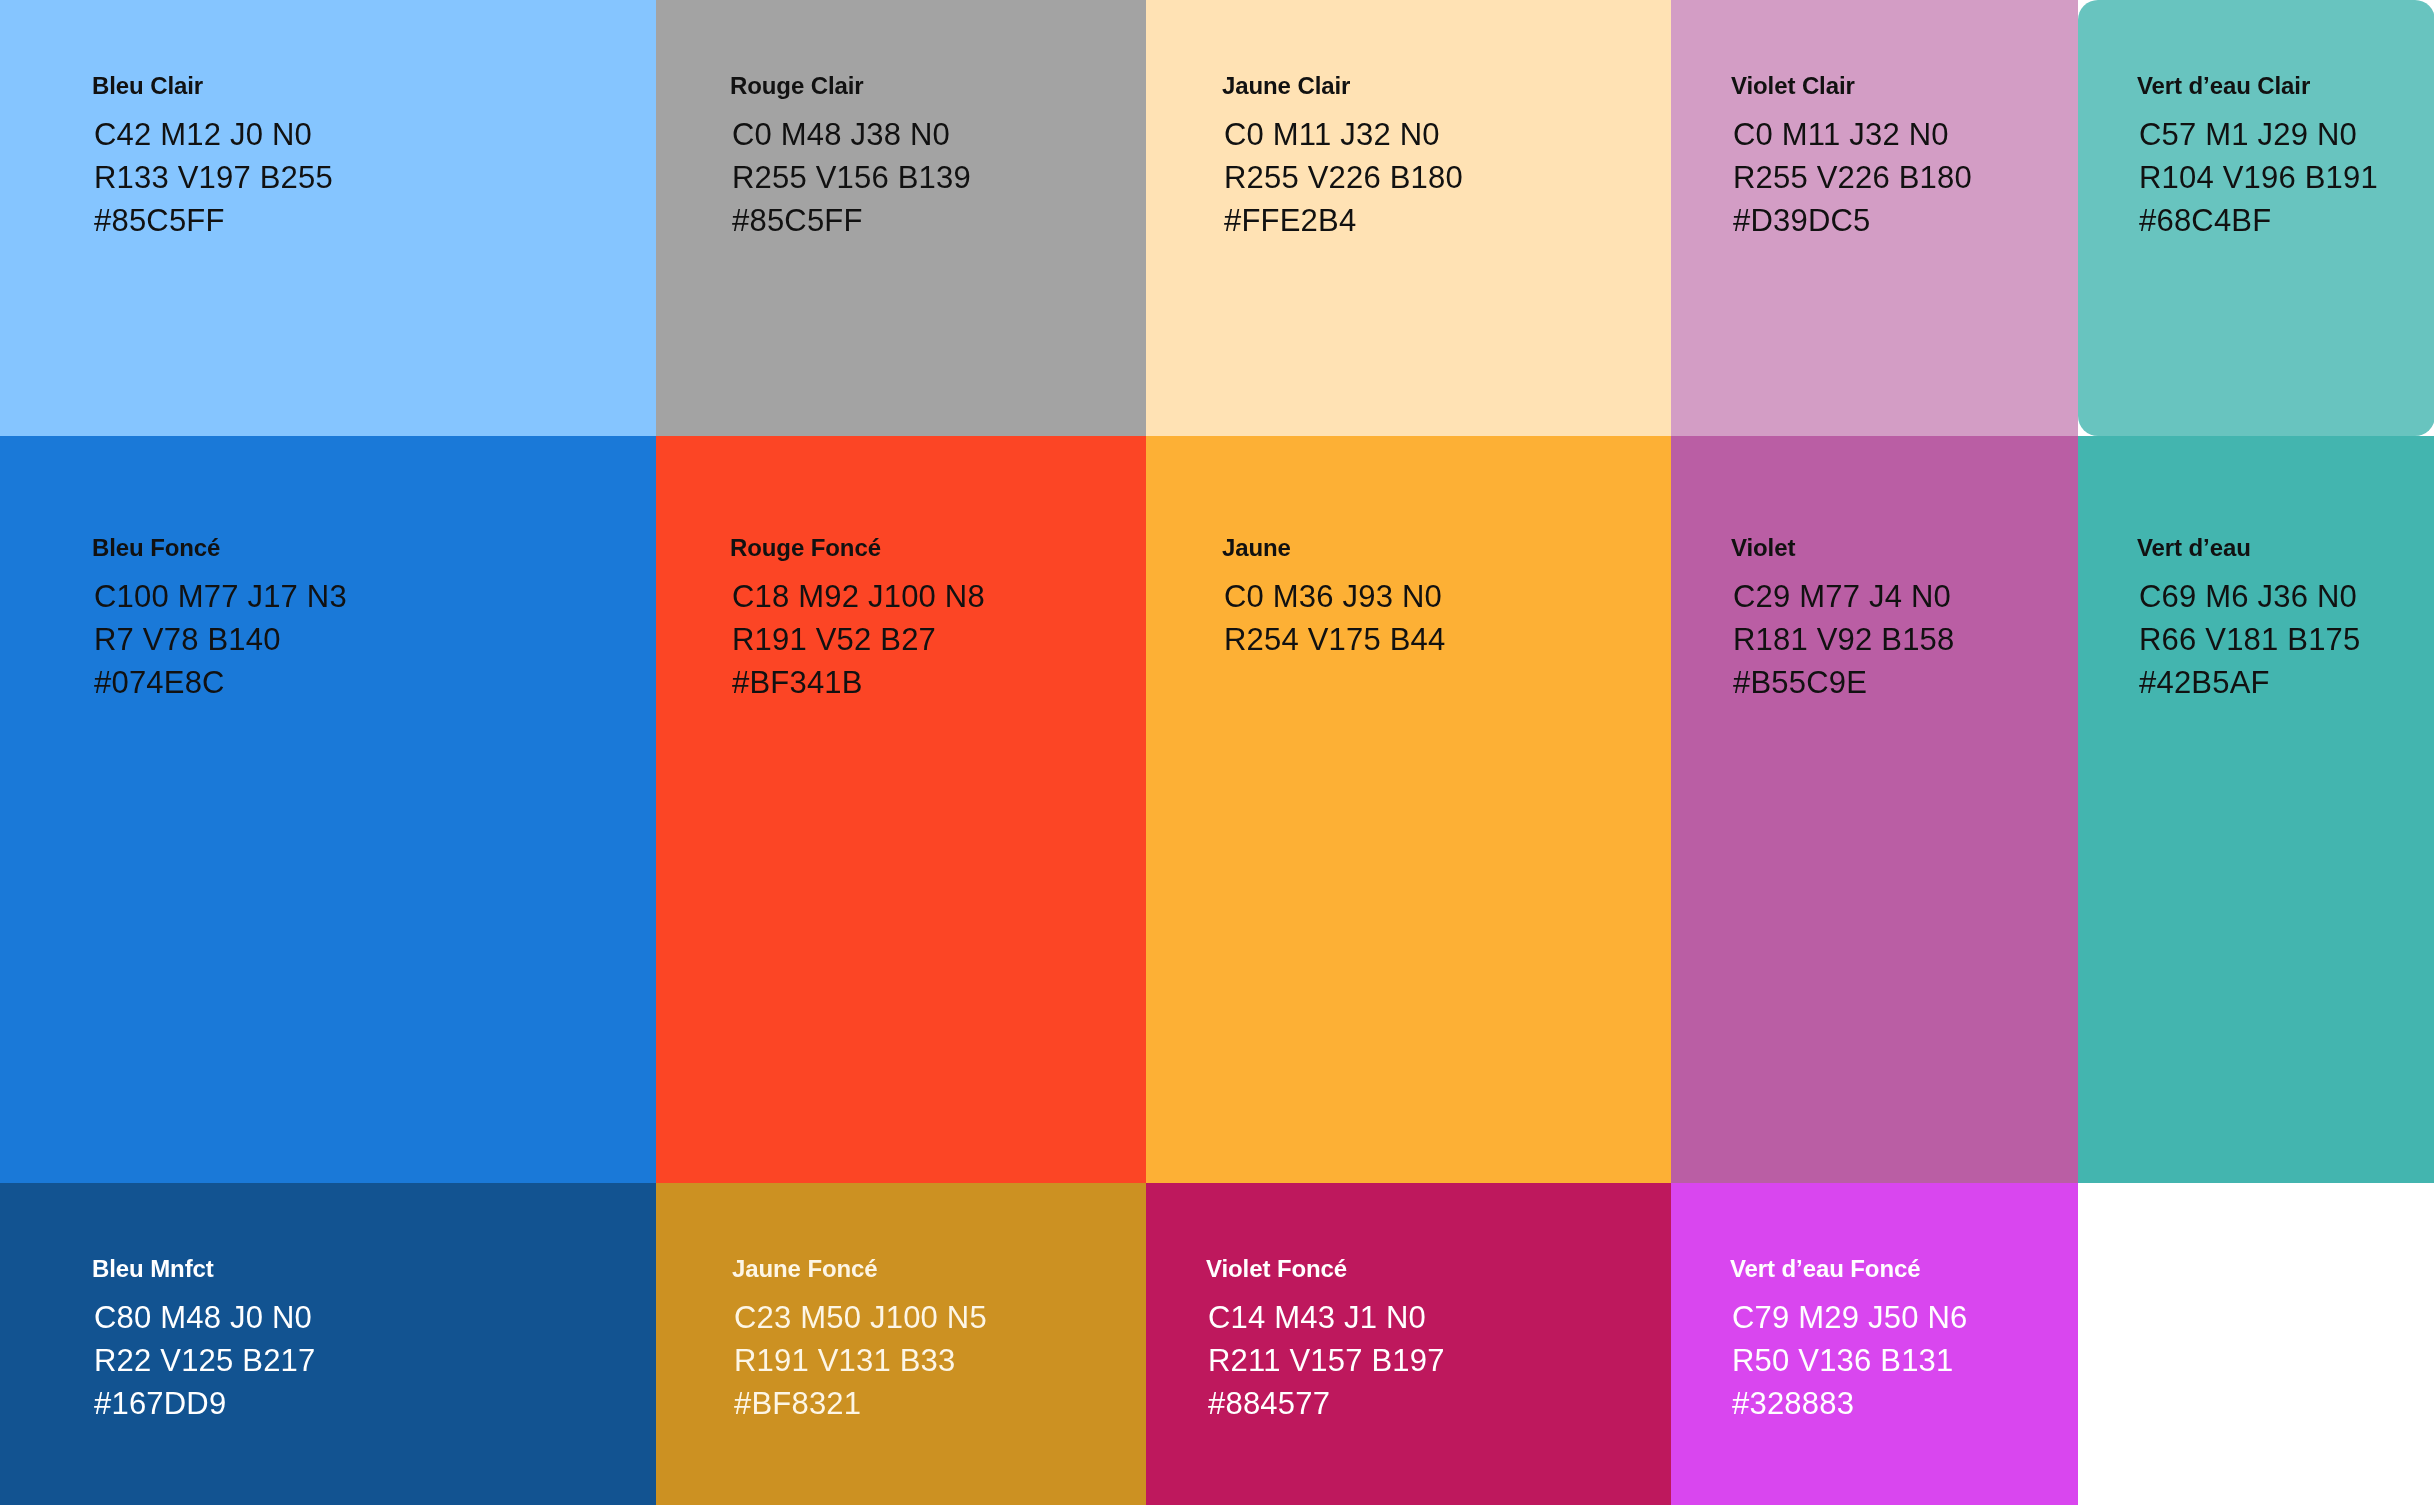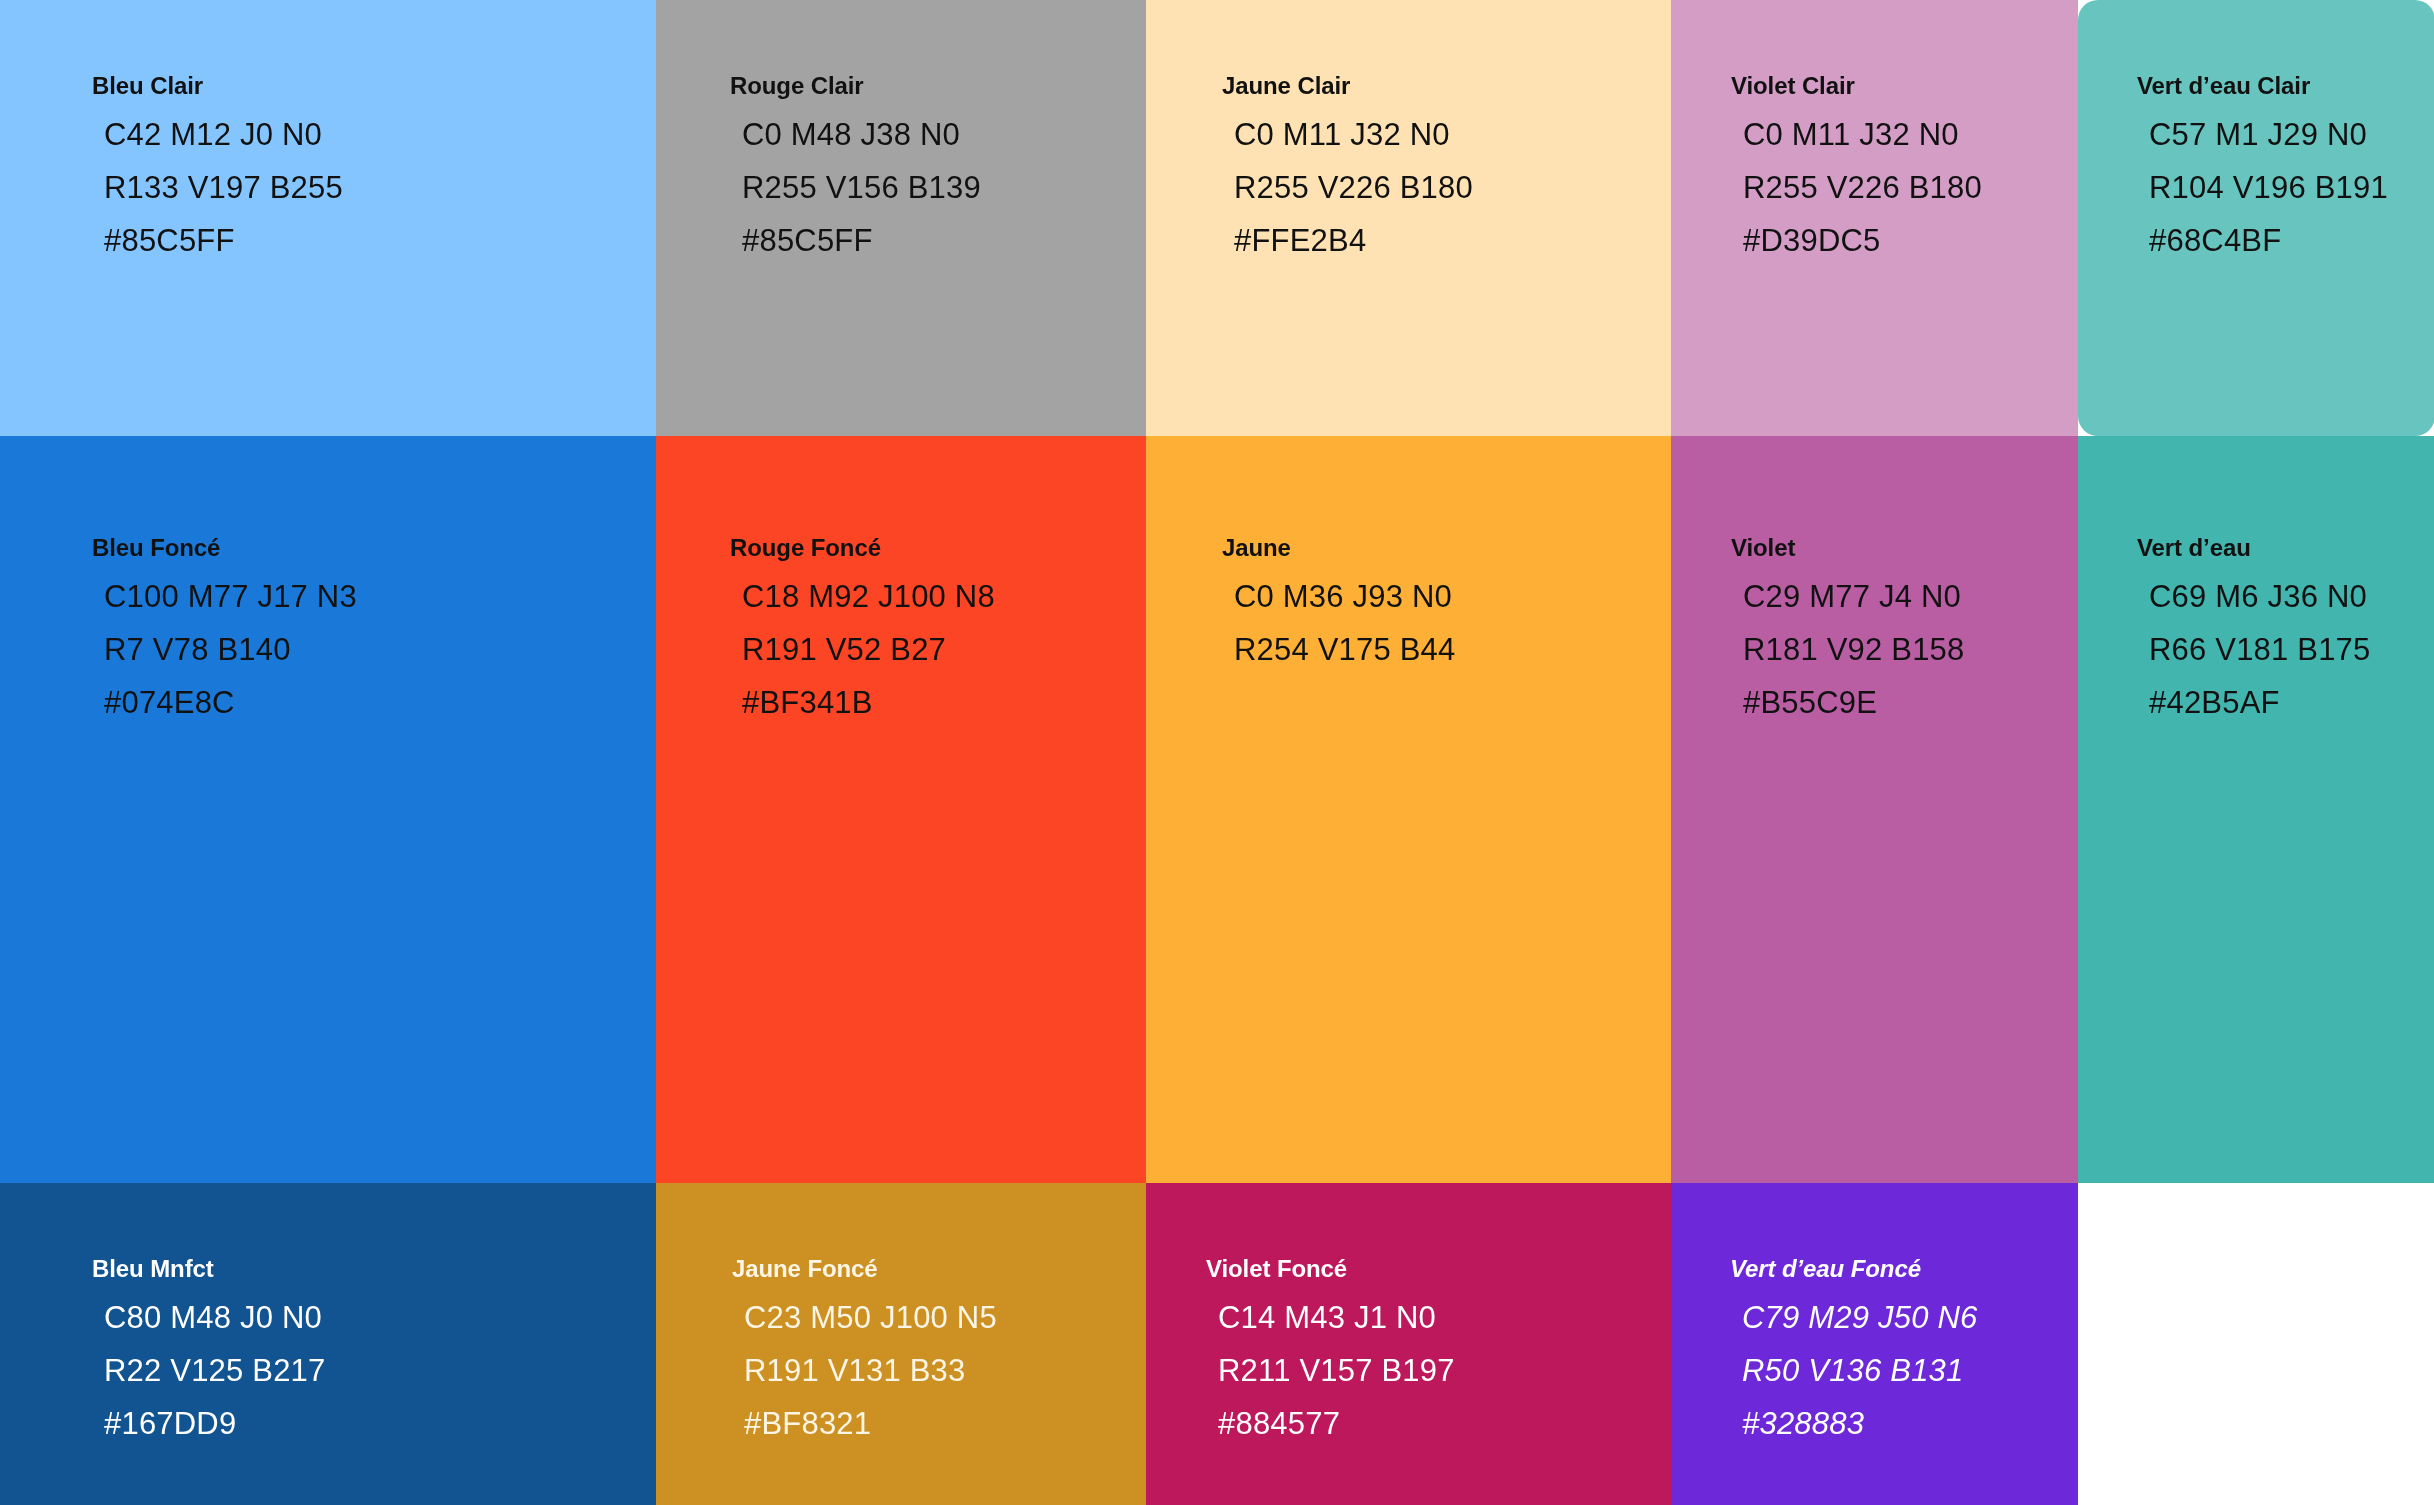--- a/index.html
+++ b/index.html
@@ -40,21 +40,21 @@
     font-weight: bold;
     letter-spacing: -0.1px;
     line-height: 1;
     margin: 0 0 17px 0;
   }
   .swatch-line {
     font-size: 31px;
     font-weight: 400;
     line-height: 1.32;
     letter-spacing: 0.2px;
-    margin: 12px;
+    margin: 2px;
   }
 
   
   .col-1 .swatch-body { padding-left: 92px; }
   .col-2 .swatch-body { padding-left: 74px; }
   .col-3 .swatch-body { padding-left: 76px; }
   .col-4 .swatch-body { padding-left: 60px; }
   .col-5 .swatch-body { padding-left: 59px; }
 </style>
 </head>
@@ -157,21 +157,21 @@
       </div>
     </div>
     <div class="swatch row-dark col-4" style="background: #be185d;">
       <div class="swatch-body">
         <div class="swatch-name" style="color: rgb(255, 255, 255);">Violet Foncé</div>
         <div class="swatch-line" style="color: rgb(255, 255, 255);">C14 M43 J1 N0</div>
         <div class="swatch-line" style="color: rgb(255, 255, 255);">R211 V157 B197</div>
         <div class="swatch-line" style="color: rgb(255, 255, 255);">#884577</div>
       </div>
     </div>
-    <div class="swatch row-dark col-5" style="background: #6d28d9; font-style: italic;">
+    <div class="swatch row-dark col-5" style="background: #d946ef;">
       <div class="swatch-body">
         <div class="swatch-name" style="color: rgb(255, 255, 255);">Vert d’eau Foncé</div>
         <div class="swatch-line" style="color: rgb(255, 255, 255);">C79 M29 J50 N6</div>
         <div class="swatch-line" style="color: rgb(255, 255, 255);">R50 V136 B131</div>
         <div class="swatch-line" style="color: rgb(255, 255, 255);">#328883</div>
       </div>
     </div>
   </div>
 
 

